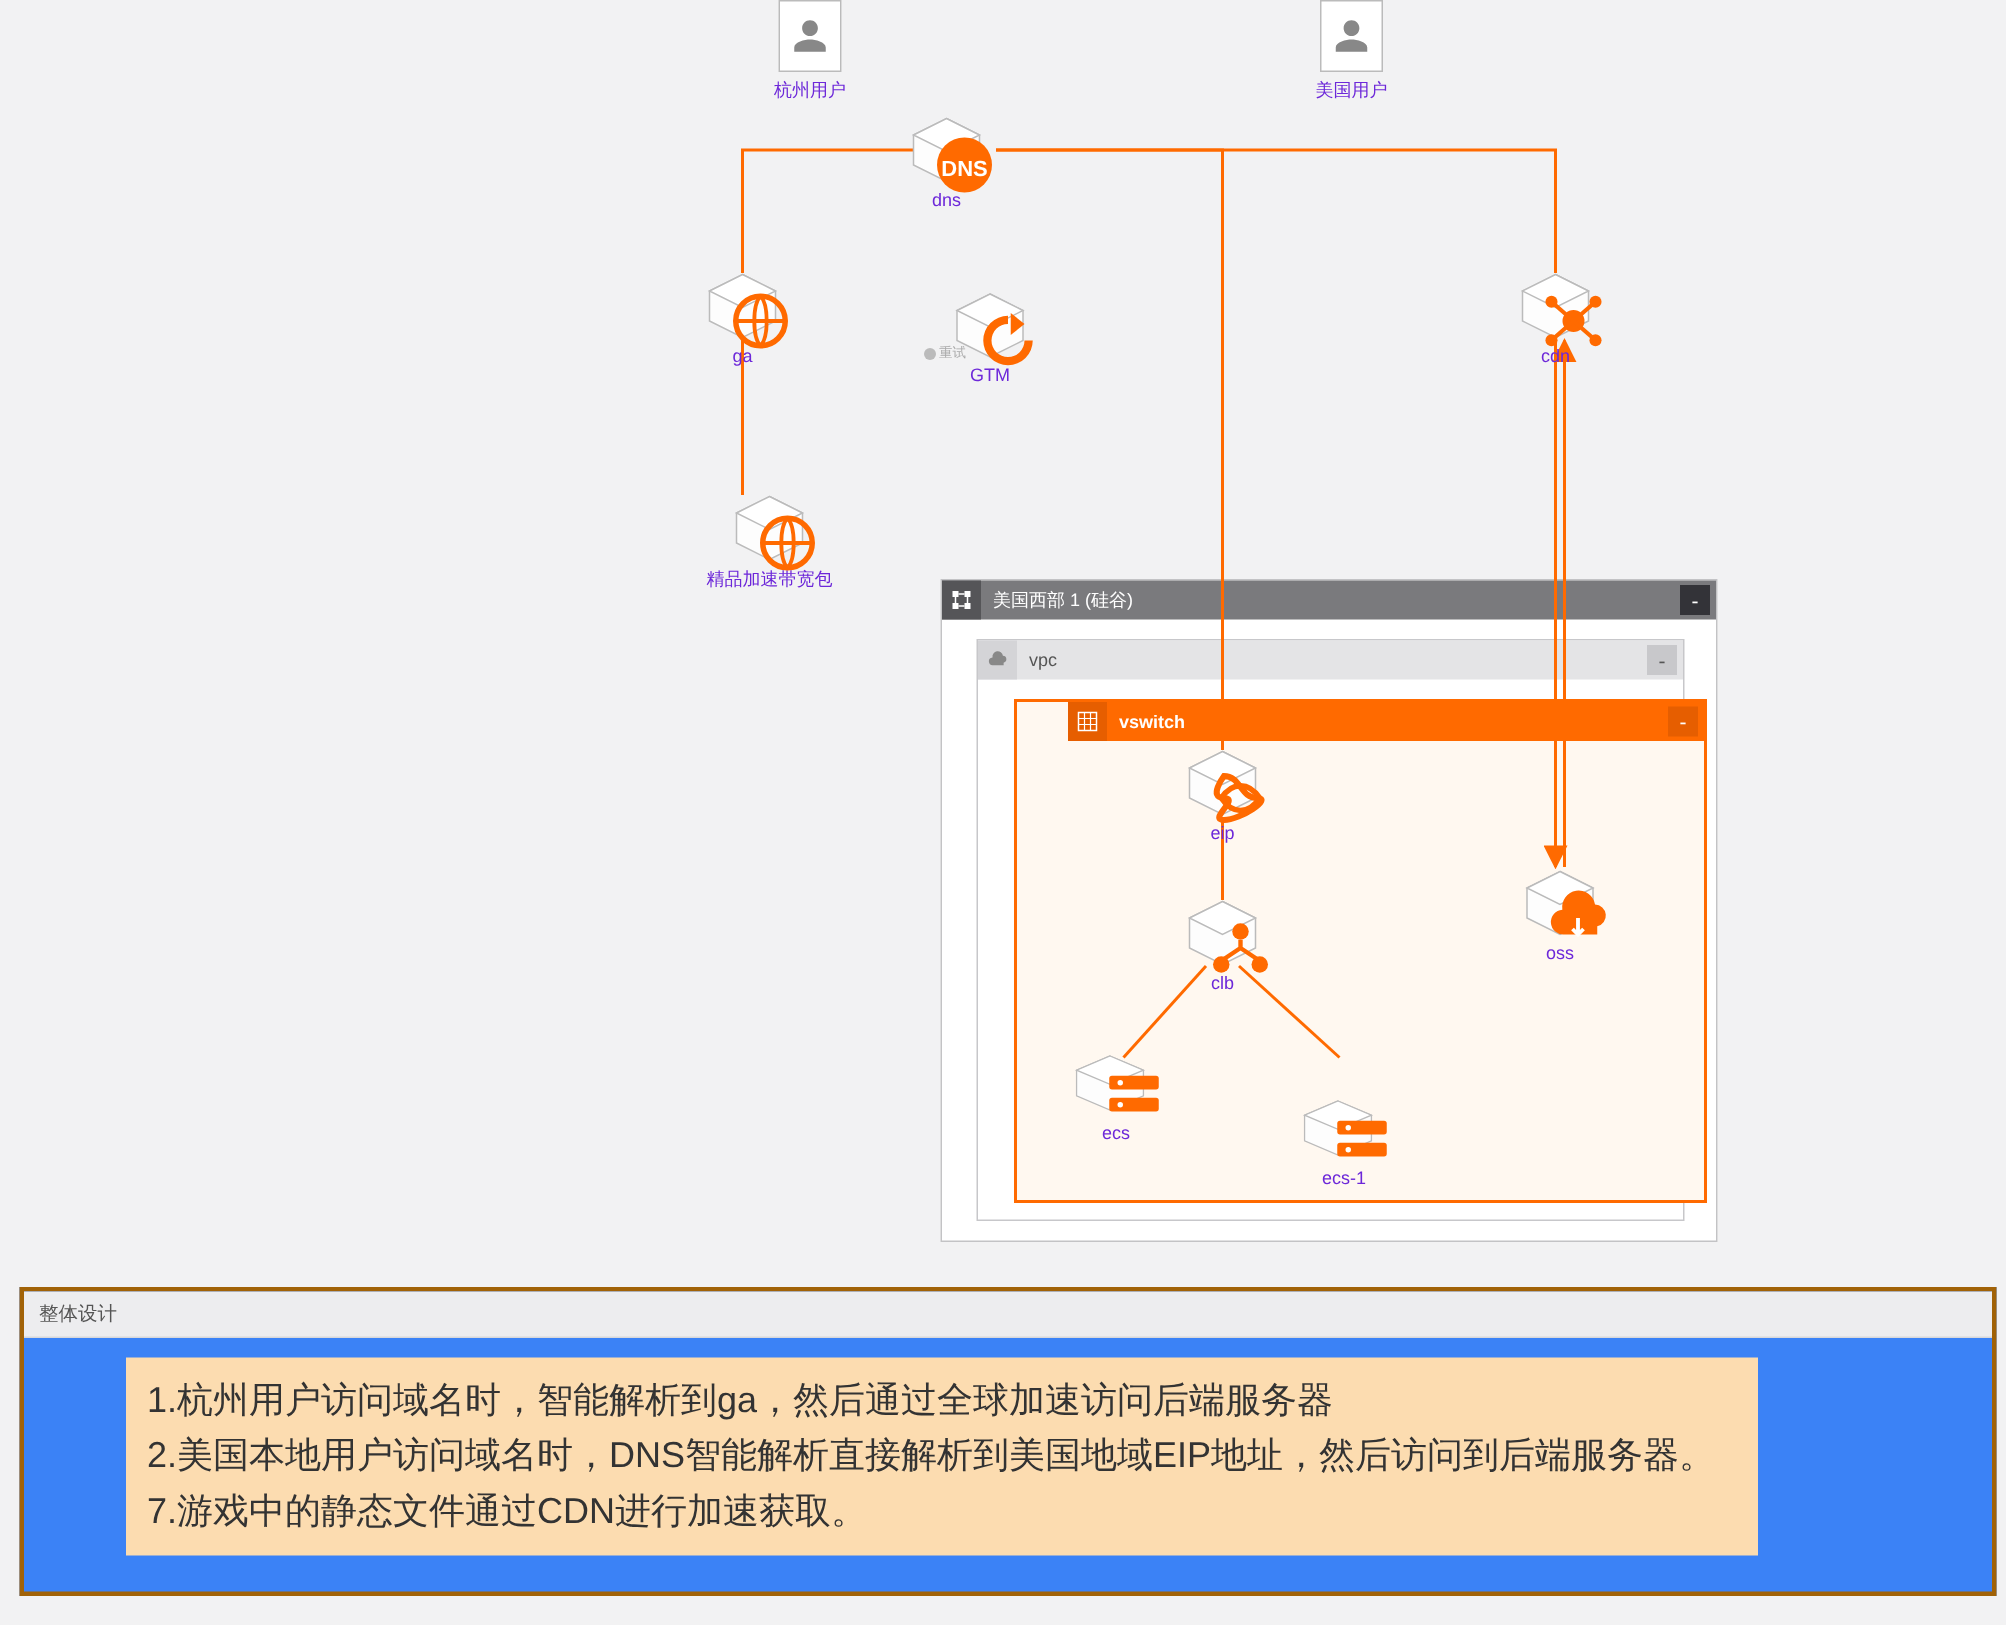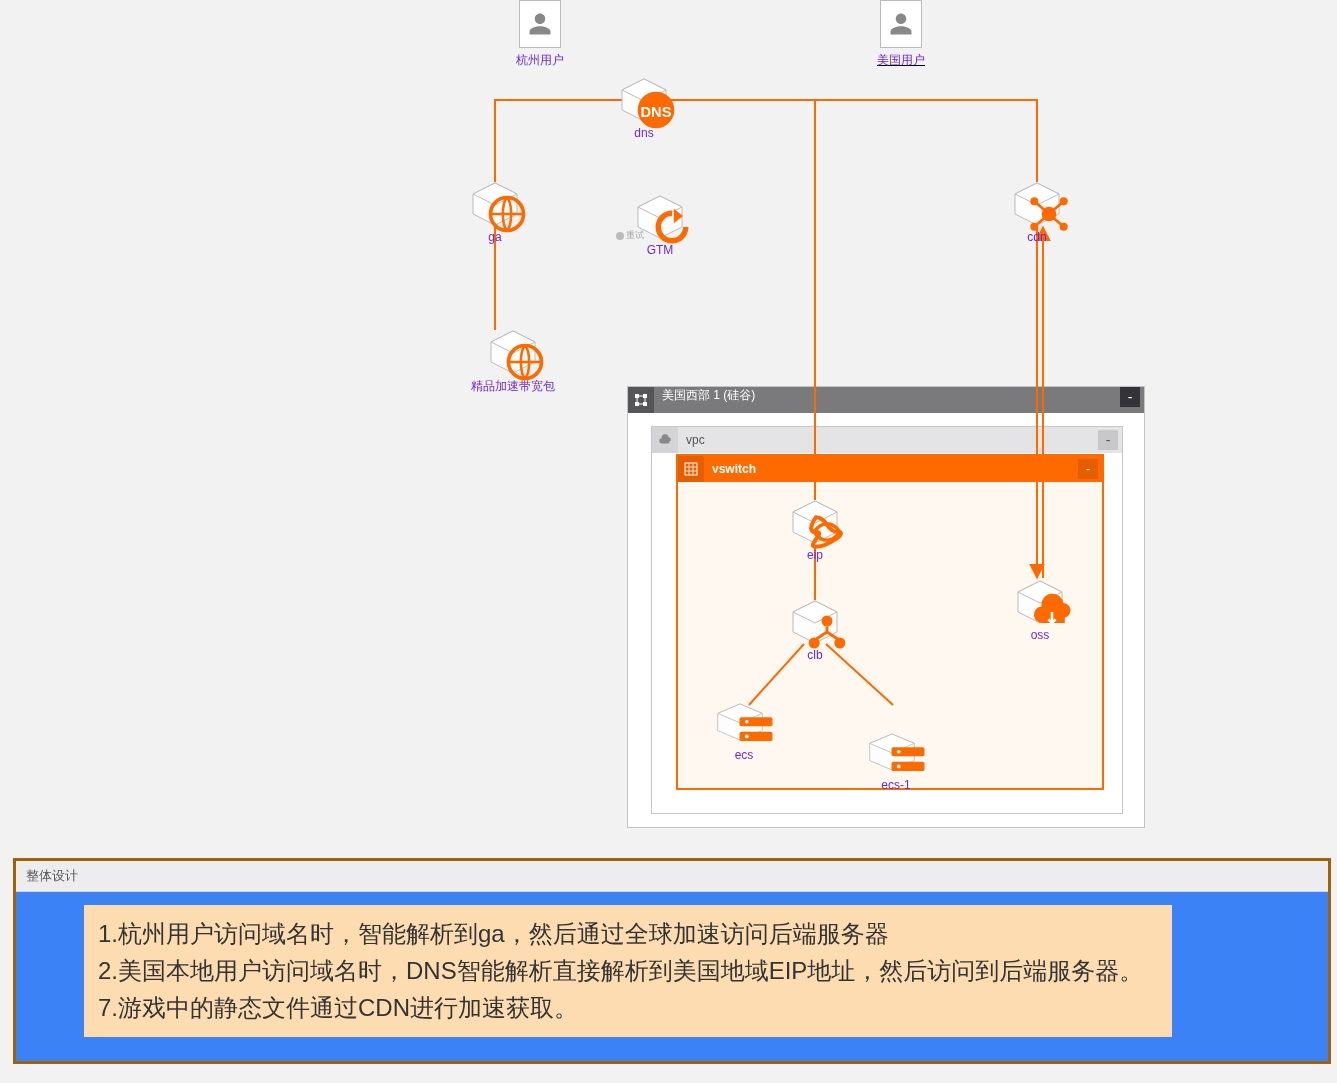--- a/index.html
+++ b/index.html
@@ -8,21 +8,21 @@
   .node .lbl{font-size:12px;color:#6d28d9;margin-top:4px;white-space:nowrap}
   
   .user-box{width:40px;height:46px;border:1px solid #bbb;background:#fff;display:flex;align-items:center;justify-content:center;margin:0 auto}
   .user-box svg{width:28px;height:28px;fill:#888}
   
   .hex{width:48px;height:44px;position:relative;margin:0 auto}
   .hex svg{width:48px;height:44px;display:block}
   .hex .icon{position:absolute;left:12px;top:10px;width:24px;height:24px}
   
   .region{position:absolute;border:1px solid #c3c3c5;background:#fff;z-index:2}
-  .region-hdr{height:26px;background:#7a7a7d;display:flex;align-items:flex-start;color:#fff;font-size:12px}
+  .region-hdr{height:26px;background:#7a7a7d;display:flex;align-items:center;color:#fff;font-size:12px}
   .region-hdr .hicon{width:26px;height:26px;background:#555558;display:flex;align-items:center;justify-content:center}
   .region-hdr .title{padding-left:8px;flex:1}
   .region-hdr .collapse{width:20px;height:20px;margin-right:4px;background:#333338;color:#fff;display:flex;align-items:center;justify-content:center;font-size:14px;cursor:pointer}
   
   .vpc{position:absolute;border:1px solid #c7c7ca;background:#fff;z-index:3}
   .vpc-hdr{height:26px;background:#e4e4e6;display:flex;align-items:center;font-size:12px;color:#555}
   .vpc-hdr .hicon{width:26px;height:26px;background:#d4d4d7;display:flex;align-items:center;justify-content:center}
   .vpc-hdr .title{padding-left:8px;flex:1;font-weight:400}
   .vpc-hdr .collapse{width:20px;height:20px;margin-right:4px;background:#c8c8cb;display:flex;align-items:center;justify-content:center;font-size:14px;cursor:pointer}
   
@@ -73,30 +73,30 @@
 
 <div class="node" style="left:516px;top:0px;">
   <div class="user-box">
     <svg viewBox="0 0 24 24">
           <path d="M12 12c2.5 0 4.5-2 4.5-4.5S14.5 3 12 3 7.5 5 7.5 7.5 9.5 12 12 12zm0 2c-3 0-9 1.5-9 4.5V21h18v-2.5c0-3-6-4.5-9-4.5z"></path>
         </svg>
   </div>
   <div class="lbl">杭州用户</div>
 </div>
 
-<div class="node" style="left:877px;top:0px;text-decoration:underline;">
+<div class="node" style="left:877px;top:0px;">
   <div class="user-box">
     <svg viewBox="0 0 24 24">
           <path d="M12 12c2.5 0 4.5-2 4.5-4.5S14.5 3 12 3 7.5 5 7.5 7.5 9.5 12 12 12zm0 2c-3 0-9 1.5-9 4.5V21h18v-2.5c0-3-6-4.5-9-4.5z"></path>
         </svg>
   </div>
   <div class="lbl">美国用户</div>
 </div>
 
-<div class="node" style="left:620px;top:78px;">
+<div class="node" style="left:607px;top:78px;">
   <div class="hex">
     <svg viewBox="0 0 48 44">
           <polygon points="24,1 46,12 46,32 24,43 2,32 2,12" fill="#fdfdfd" stroke="#bbb" stroke-width="1"></polygon>
           <polygon points="24,1 46,12 24,23 2,12" fill="#fff" stroke="#bbb" stroke-width="1"></polygon>
         </svg>
     <div class="icon">
           <svg viewBox="0 0 24 24">
             <circle cx="12" cy="12" r="10" fill="#ff6a00"></circle>
             <text x="12" y="16" text-anchor="middle" font-size="8" fill="#fff" font-weight="bold">DNS</text>
           </svg>
@@ -198,21 +198,21 @@
     <div class="hicon">
       <svg width="14" height="14" viewBox="0 0 24 24">
             <path fill="#888" d="M19 15a4 4 0 0 0-.8-7.9A6 6 0 0 0 6.3 9 4.5 4.5 0 0 0 7 18h12z"></path>
           </svg>
     </div>
     <div class="title">vpc</div>
     <div class="collapse">-</div>
   </div>
 </div>
 
-<div class="vswitch" style="left:676px;top:454px;width:424px;height:332px;">
+<div class="vswitch" style="left:676px;top:466px;width:424px;height:332px;padding-left:34px;">
   <div class="vswitch-hdr">
     <div class="hicon">
       <svg width="14" height="14" viewBox="0 0 14 14">
             <rect x="1" y="1" width="12" height="12" fill="none" stroke="#fff" stroke-width="1"></rect>
             <path d="M1 5h12M1 9h12M5 1v12M9 1v12" stroke="#fff" stroke-width="0.8"></path>
           </svg>
     </div>
     <div class="title">vswitch</div>
     <div class="collapse">-</div>
   </div>

